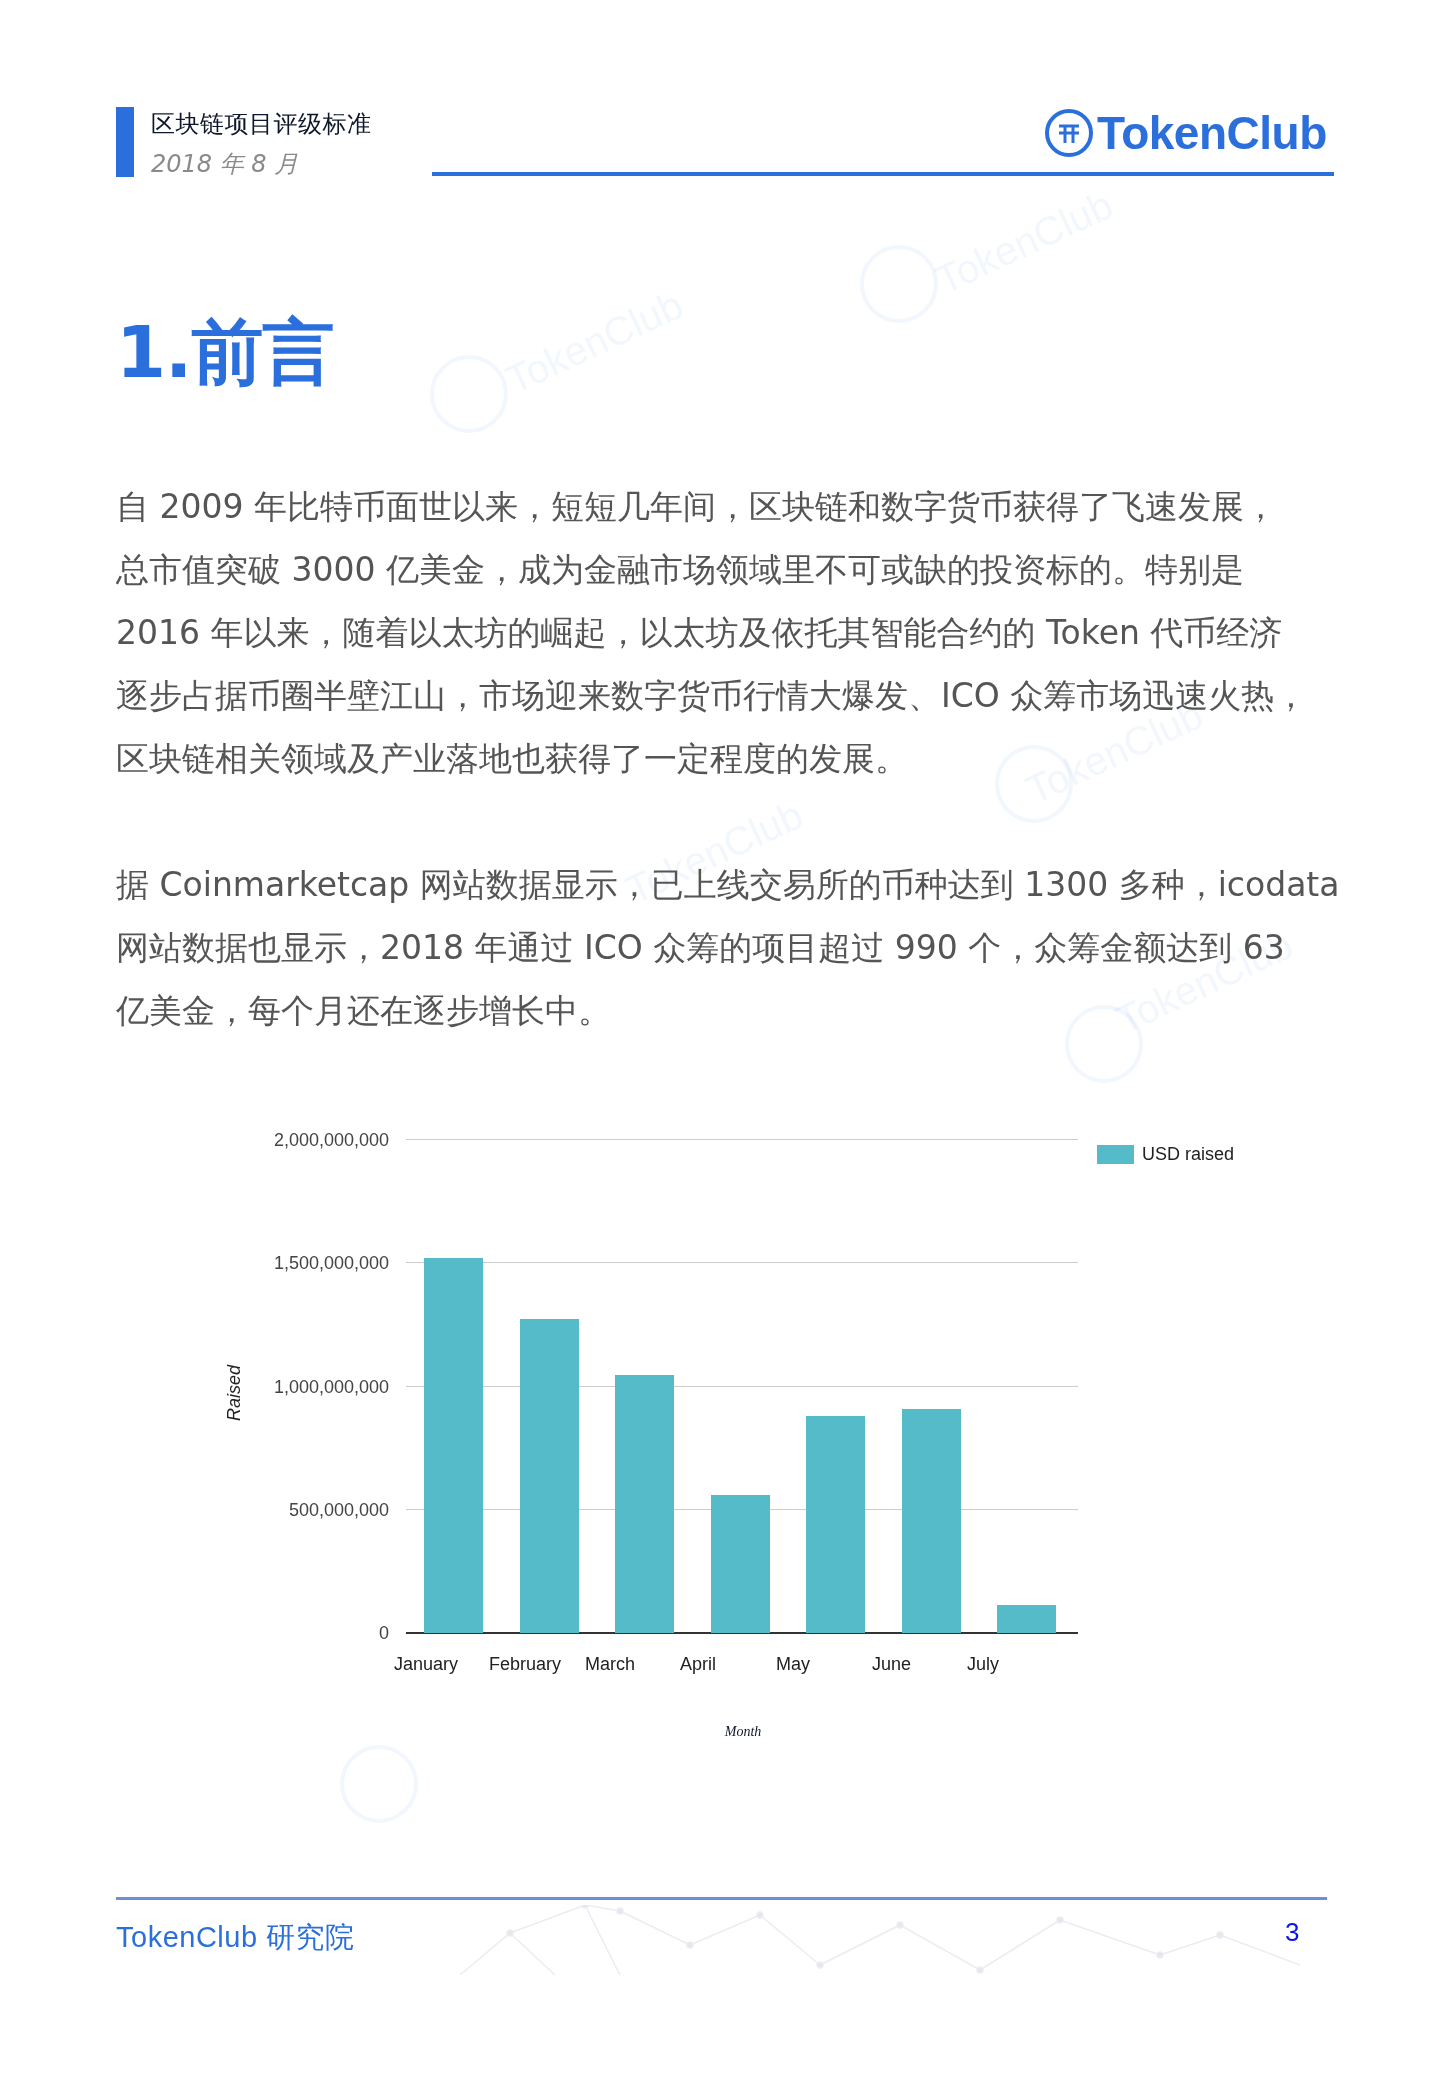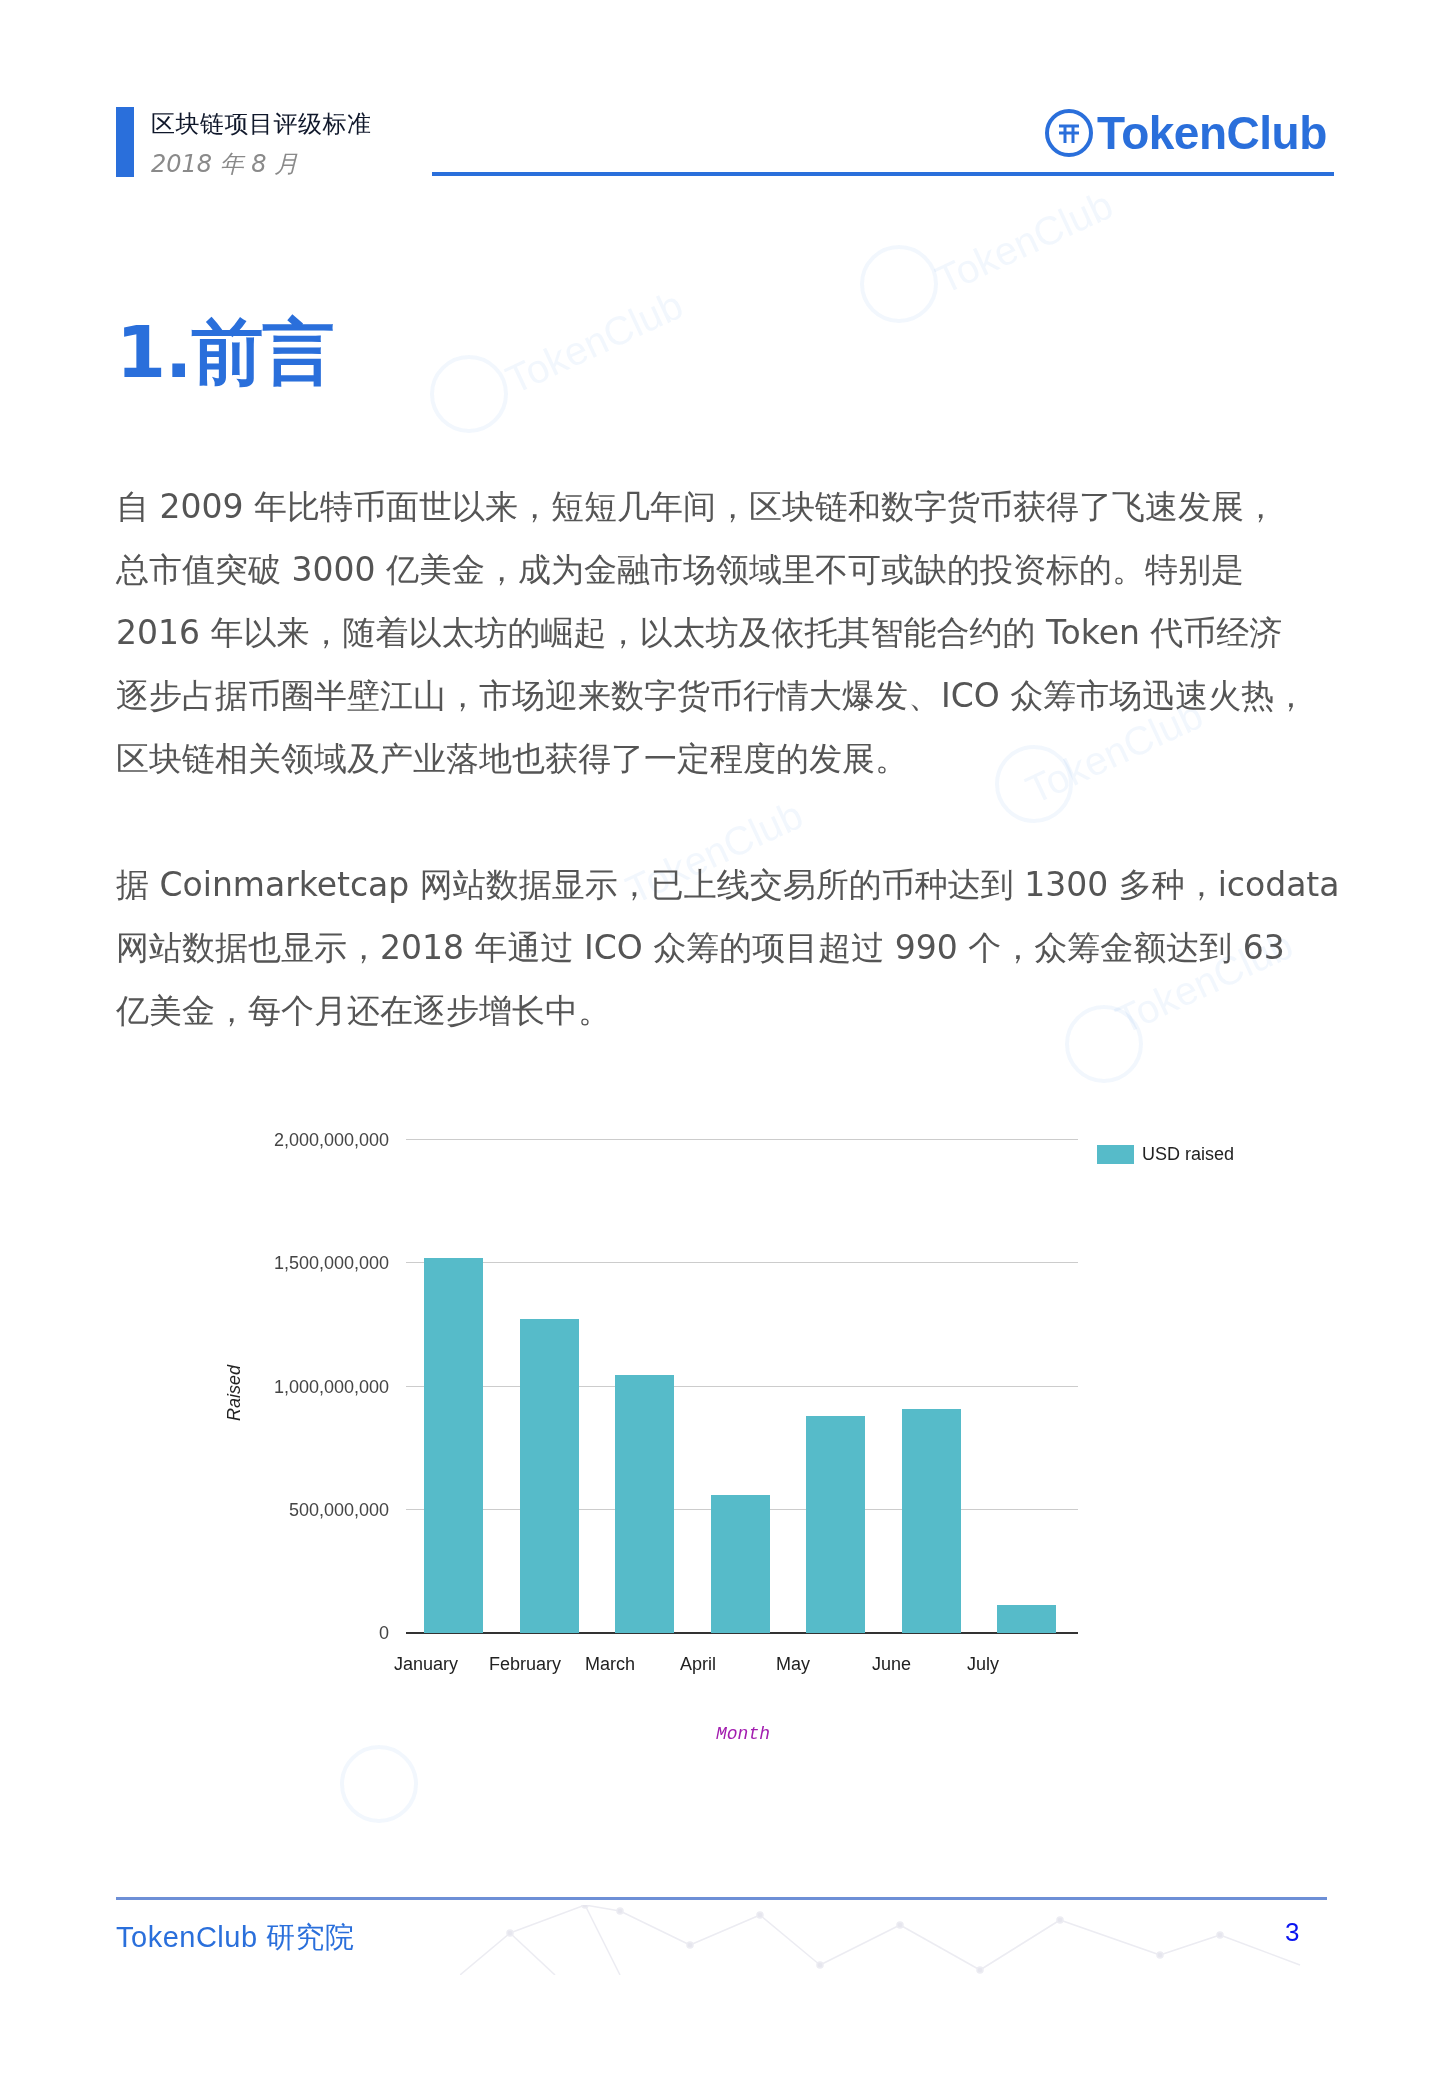--- a/index.html
+++ b/index.html
@@ -30,21 +30,21 @@
   .p1 { top: 475px; }
   .p2 { top: 853px; }
 
   
   .gridline { height: 1px; background: #cccccc; left: 406px; width: 672px; }
   .baseline { height: 2px; background: #333333; left: 406px; width: 672px; top: 1632px; }
   .ytick { right: calc(1439px - 389px); font-family: "Liberation Sans", sans-serif; font-size: 18px; color: #444; text-align: right; white-space: nowrap; transform: translateY(-50%); }
   .bar { background: #56bbc9; width: 59px; }
   .xtick { font-family: "Liberation Sans", sans-serif; font-size: 18px; color: #222; width: 120px; top: 1654px; }
   .ytitle { left: 234px; top: 1393px; font-family: "Liberation Sans", sans-serif; font-style: italic; font-size: 18px; color: #222; transform: translate(-50%,-50%) rotate(-90deg); white-space: nowrap; }
-  .xtitle { left: 743px; top: 1724px; font-family: Liberation Mono, monospace; font-style: italic; font-size: 18px; color: #a21caf; transform: translateX(-50%); white-space: nowrap; }
+  .xtitle { left: 743px; top: 1724px; font-family: Liberation Serif, serif; font-style: italic; font-size: 14px; color: #0f172a; transform: translateX(-50%); white-space: nowrap; }
   .legend { left: 1097px; top: 1144px; display: flex; align-items: center; }
   .legend-swatch { width: 37px; height: 19px; background: #56bbc9; margin-right: 8px; }
   .legend-label { font-family: "Liberation Sans", sans-serif; font-size: 18px; color: #222; text-align: center; }
 
   
   .ftr-line { left: 116px; top: 1897px; width: 1211px; height: 3px; background: #6d8fd6; }
   .ftr-brand { left: 116px; top: 1918px; font-family: "Liberation Sans", sans-serif; font-size: 29px; color: #2a6fdb; letter-spacing: 0.5px; white-space: nowrap; }
   .ftr-page { left: 1285px; top: 1917px; font-family: "Liberation Sans", sans-serif; font-size: 26px; color: #0a14f0; }
   .net { left: 460px; top: 1905px; }
 </style>

